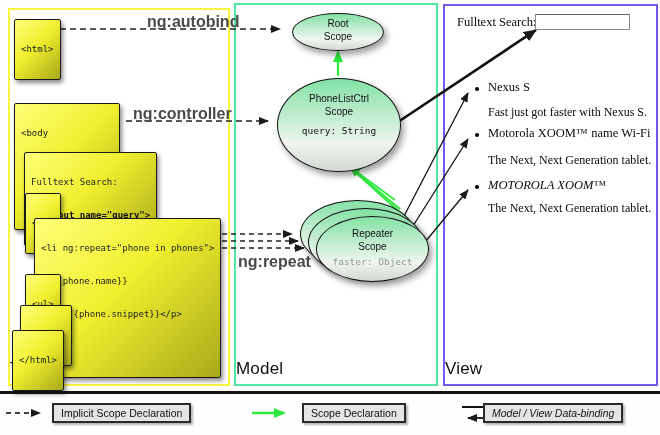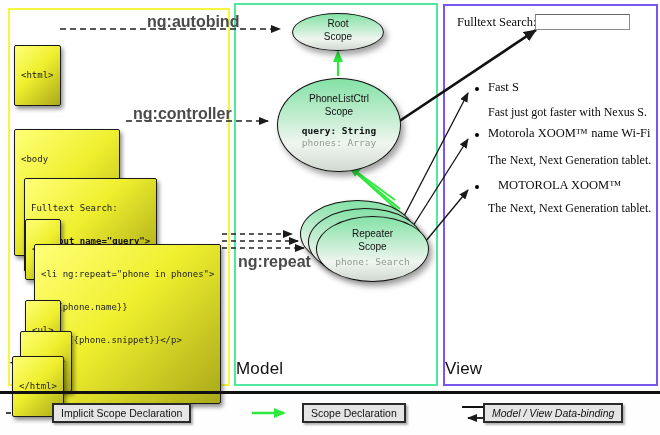--- a/index.html
+++ b/index.html
@@ -8,31 +8,31 @@
   .panel{position:absolute;background:#fff;}
   .panel-label{position:absolute;bottom:5px;left:0;width:100%;text-align:left;
                font-size:17px;color:#111;letter-spacing:0.2px;}
   #template-panel{left:8px;top:8px;width:218px;height:374px;border:2px solid #f6f63e;}
   #model-panel{left:234px;top:3px;width:200px;height:379px;border:2px solid #50e8a0;}
   #view-panel{left:443px;top:4px;width:211px;height:378px;border:2px solid #7757ef;}
 
   .codebox{position:absolute;background:linear-gradient(135deg,#ffff78 0%,#efef2e 45%,#a9a91a 100%);
            border:1px solid #1a1a1a;border-radius:2px;box-shadow:2px 3px 4px rgba(0,0,0,0.45);
            padding:2px 6px;font-family:"DejaVu Sans Mono",monospace;font-size:9px;line-height:11px;
-           color:#222;white-space:pre;margin-top:26px;}
+           color:#222;white-space:pre;}
   .codebox .bold{font-weight:bold;color:#111;}
   .directive{position:absolute;font-family:Liberation Sans, sans-serif;font-size:16px;
              font-weight:bold;color:#4a4a4a;white-space:pre;}
 
   .scope{position:absolute;border:1.5px solid #111;border-radius:50%;
          background:linear-gradient(180deg,#84e2a6 0%,#c8eed4 45%,#f0f5f0 70%,#d2d8d2 100%);
          box-shadow:3px 4px 6px rgba(0,0,0,0.38);text-align:center;color:#111;}
   .scope .sname{font-size:10px;line-height:13px;}
   .scope .sprop{font-family:"DejaVu Sans Mono",monospace;font-size:9.5px;line-height:12px;}
-  .scope .sprop.primary{font-weight:bold;color:#111;}
+  .scope .sprop.primary{font-weight:normal;color:#111;}
   .scope .sprop.secondary{color:#8f9b8f;}
   #root-scope{left:292px;top:13px;width:90px;height:33px;padding-top:3px;font-size:10.5px;line-height:12px;}
   #phonelist-scope{left:277px;top:78px;width:122px;height:79px;padding-top:13px;box-sizing:content-box;}
   .rep{width:113px;height:66px;}
   #repeater-back{left:300px;top:200px;}
   #repeater-mid{left:308px;top:208px;}
   #repeater-front{left:316px;top:216px;padding-top:10px;box-sizing:border-box;}
 
   .view-text{position:absolute;font-family:"Liberation Serif",serif;font-size:12px;color:#0a0a0a;}
   .view-title{font-size:12.5px;}
@@ -146,45 +146,44 @@
   <div class="scope" id="root-scope">
     <div class="sname">Root</div>
     <div class="sname">Scope</div>
   </div>
 
   <div class="scope" id="phonelist-scope">
     <div class="sname">PhoneListCtrl</div>
     <div class="sname">Scope</div>
     <div style="height:7px;"></div>
     <div class="sprop primary">query: String</div>
-    <div class="sprop secondary">phones: Array</div>
   </div>
 
   <div class="scope rep" id="repeater-back"></div>
   <div class="scope rep" id="repeater-mid"></div>
   <div class="scope rep" id="repeater-front">
     <div class="sname">Repeater</div>
     <div class="sname">Scope</div>
     <div style="height:3px;"></div>
-    <div class="sprop secondary">phone: Search</div>
+    <div class="sprop secondary">faster: Object</div>
   </div>
 
   <div class="view-text view-title" style="left:457px;top:15px;">Fulltext Search:</div>
   <input id="search-input" type="text" value="" style="">
 
   <span class="bullet" style="left:475px;top:87px;"></span>
-  <div class="view-text view-title" style="left:488px;top:80px;">Fast S</div>
+  <div class="view-text view-title" style="left:488px;top:80px;">Nexus S</div>
   <div class="view-text" style="left:488px;top:105px;">Fast just got faster with Nexus S.</div>
 
   <span class="bullet" style="left:475px;top:133px;"></span>
   <div class="view-text view-title" style="left:488px;top:126px;">Motorola XOOM™  name Wi-Fi</div>
   <div class="view-text" style="left:488px;top:153px;">The Next, Next Generation tablet.</div>
 
   <span class="bullet" style="left:475px;top:185px;"></span>
-  <div class="view-text view-title" style="left:498px;top:178px;">MOTOROLA XOOM™</div>
+  <div class="view-text view-title" style="left:488px;top:178px;font-style:italic;">MOTOROLA XOOM™</div>
   <div class="view-text" style="left:488px;top:201px;">The Next, Next Generation tablet.</div>
 
   <div id="bottom-bar"></div>
   <div class="legend-box" id="legend-implicit">Implicit Scope Declaration</div>
   <div class="legend-box" id="legend-inherit">Scope Declaration</div>
   <div class="legend-box" id="legend-binding">Model / View Data-binding</div>
 
 </div>
 
 </body></html>

